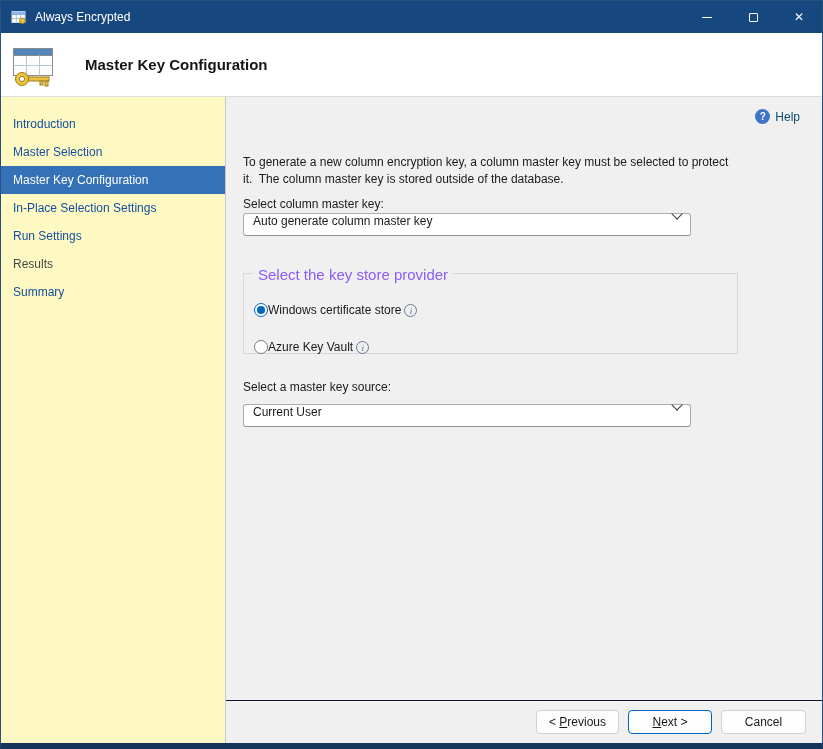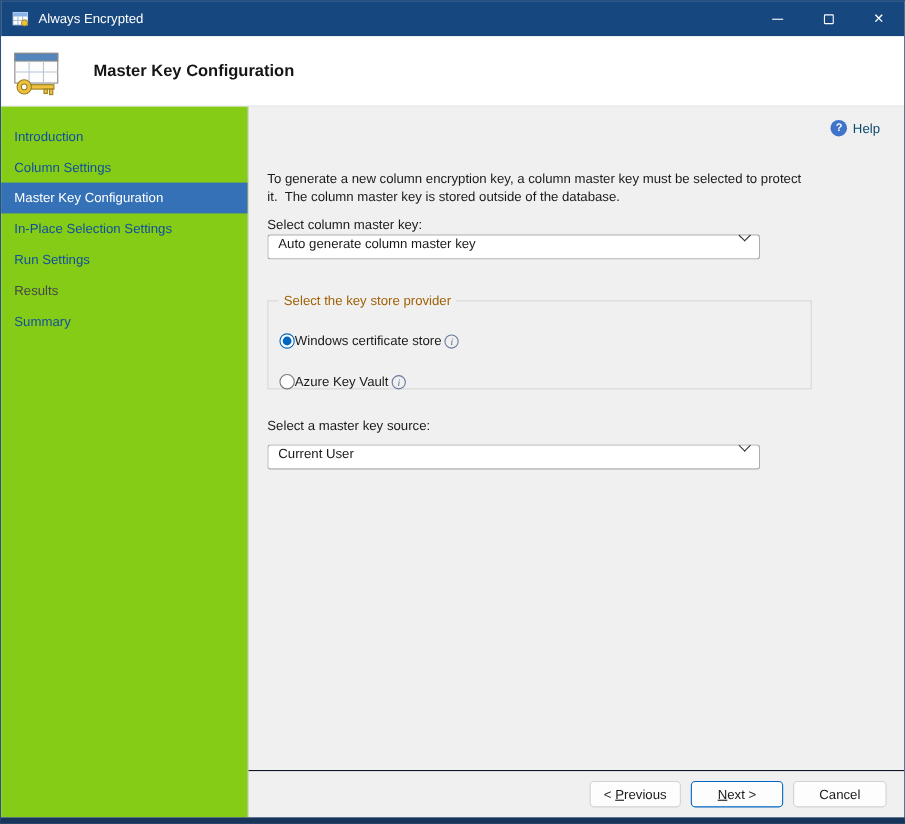--- a/index.html
+++ b/index.html
@@ -13,41 +13,41 @@
   .win-controls{margin-left:auto;display:flex;height:100%}
   .win-btn{width:46px;height:100%;display:flex;align-items:center;justify-content:center;cursor:pointer}
   .glyph-min{width:10px;height:1px;background:#fff;display:block}
   .glyph-max{width:9px;height:9px;border:1px solid #fff;border-radius:1px;display:block}
   .glyph-close{font-size:12px;line-height:1;color:#fff}
   
   .header{flex:0 0 64px;background:#fff;display:flex;align-items:center;padding-left:8px;border-bottom:1px solid #dcdcdc}
   .header h1{font-size:15px;font-weight:bold;color:#151515;margin-left:28px}
   
   .body{flex:1;display:flex;min-height:0}
-  .sidebar{flex:0 0 225px;border-right:1px solid #c9c9c9;padding-top:13px;background:#84cc16}
+  .sidebar{flex:0 0 225px;border-right:1px solid #c9c9c9;padding-top:13px;background:#fef9c3}
   .nav-item{height:28px;line-height:28px;padding-left:12px;font-size:12px;color:var(--link,#124f9e);cursor:pointer;white-space:nowrap}
   .nav-item.active{background:var(--sidebar-active,#3471b7);color:#fff}
   .nav-item.disabled{color:#474747;cursor:default}
   .main{flex:1;position:relative;background:#f0f0f0}
   .help{position:absolute;top:12px;right:22px;display:flex;align-items:center;gap:5px;cursor:pointer}
   .help-icon{width:15px;height:15px;border-radius:50%;background:#3f74c9;color:#fff;font-size:10px;font-weight:bold;
              display:flex;align-items:center;justify-content:center}
   .help-label{font-size:12px;color:#0c4a6e}
   .intro{position:absolute;left:17px;top:57px;width:497px;font-size:12px;line-height:1.45;color:#1a1a1a;white-space:pre-wrap}
   .field-label{position:absolute;left:17px;font-size:12px;color:#1a1a1a}
   .lbl-master{top:100px}
   .lbl-source{top:283px}
   .dropdown{position:absolute;left:17px;width:448px;height:23px;background:#fff;border:1px solid #acacac;border-bottom-color:#8f8f8f;
             border-radius:3px;display:flex;justify-content:space-between;padding:0 9px;cursor:pointer}
   .dd-master{top:116px}
   .dd-source{top:307px}
   .dd-value{font-size:12px;color:#1a1a1a}
   .chevron{width:8px;height:8px;border-right:1.4px solid #3a3a3a;border-bottom:1.4px solid #3a3a3a;transform:rotate(45deg);margin-top:-4px}
   .groupbox{position:absolute;left:17px;top:176px;width:495px;height:81px;border:1px solid #d8d8d8}
-  .legend{position:absolute;top:-8px;left:9px;background:#f0f0f0;padding:0 5px;font-size:12px;color:#a16207}
+  .legend{position:absolute;top:-8px;left:9px;background:#f0f0f0;padding:0 5px;font-size:15px;color:#8b5cf6}
   .radio-row{display:flex;align-items:flex-end;gap:0;margin:29px 0 0 10px;cursor:pointer}
   .radio-row + .radio-row{margin-top:23px}
   .radio{width:14px;height:14px;border-radius:50%;border:1px solid #7a7a7a;background:#fff;position:relative;flex:0 0 14px}
   .radio.selected{border-color:var(--accent,#0067c0)}
   .radio.selected::after{content:"";position:absolute;inset:2px;border-radius:50%;background:var(--accent,#0067c0)}
   .radio-label{font-size:12px;color:#1a1a1a}
   .info-icon{width:13px;height:13px;border-radius:50%;border:1px solid #69789a;color:#55688f;font-size:9px;font-style:italic;
              font-family:"Liberation Serif",serif;display:flex;align-items:center;justify-content:center;margin-left:3px;cursor:pointer}
   .footer{position:absolute;left:0;right:0;bottom:0;height:43px;border-top:1px solid #0f172a;
           display:flex;align-items:center;justify-content:flex-end;padding-right:16px;gap:9px}
@@ -102,21 +102,21 @@
         <circle cx="13" cy="38" r="2.6" fill="#ffffff" stroke="#9b7e20"></circle>
       </svg>
     </span>
     <h1>Master Key Configuration</h1>
   </div>
 
   <div class="body">
 
     <div class="sidebar">
       <div class="nav-item">Introduction</div>
-      <div class="nav-item">Column Settings</div>
+      <div class="nav-item">Master Selection</div>
       <div class="nav-item active">Master Key Configuration</div>
       <div class="nav-item">In-Place Selection Settings</div>
       <div class="nav-item">Run Settings</div>
       <div class="nav-item disabled">Results</div>
       <div class="nav-item">Summary</div>
     </div>
 
     <div class="main">
 
       <div class="help">

